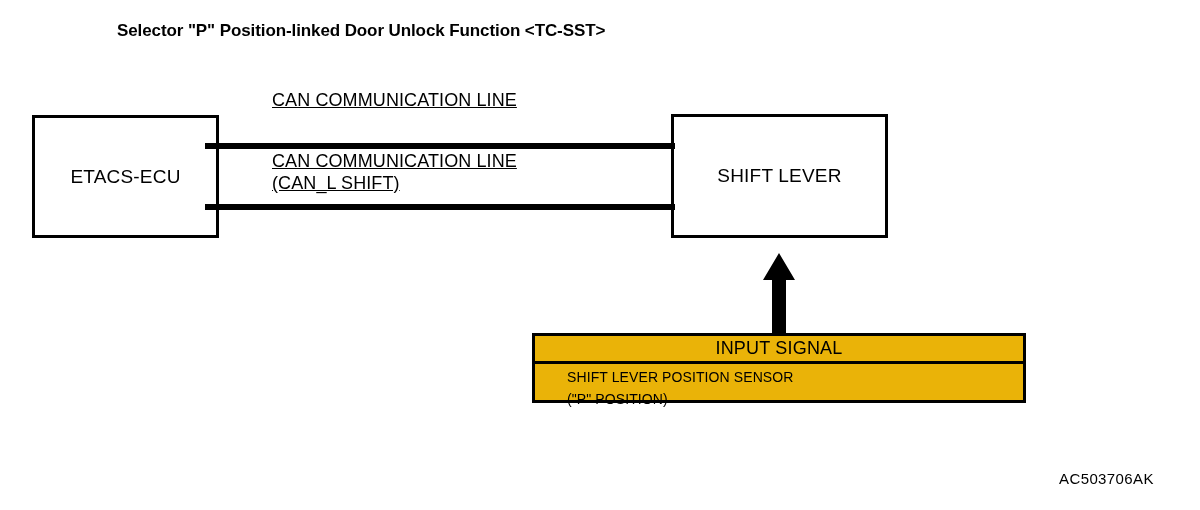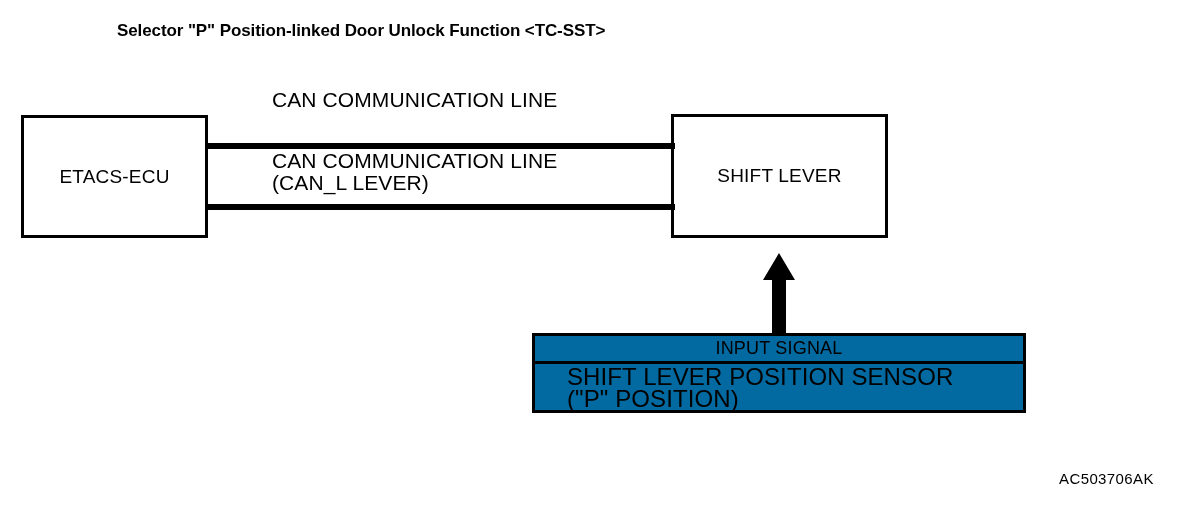--- a/index.html
+++ b/index.html
@@ -40,21 +40,21 @@
     align-items: center;
     justify-content: center;
   }
   .unit-box .unit-label {
     font-size: 19px;
     white-space: nowrap;
     letter-spacing: 0.2px;
   }
 
   #etacs-box {
-    left: 21px;
+    left: 32px;
     top: 115px;
     width: 187px;
     height: 123px;
   }
   #shift-lever-box {
     left: 671px;
     top: 114px;
     width: 217px;
     height: 124px;
     justify-content: center;
@@ -67,61 +67,62 @@
     width: 470px;
     height: 6px;
     background: #000000;
   }
   #can-h-line { top: 143px; }
   #can-l-line { top: 204px; }
 
   .can-label {
     position: absolute;
     left: 272px;
-    font-size: 21px;
+    font-size: 18px;
     line-height: 22px;
     white-space: nowrap;
     letter-spacing: 0.1px;
+    text-decoration: underline;
   }
   #can-h-label { top: 89px; }
   #can-l-label { top: 150px; }
 
   
   #input-arrow {
     position: absolute;
     left: 755px;
     top: 253px;
     width: 48px;
     height: 81px;
   }
 
   
   #input-signal-box {
     position: absolute;
     left: 532px;
     top: 333px;
     width: 494px;
-    height: 80px;
+    height: 70px;
     border: 3px solid #000000;
     box-sizing: border-box;
-    background: #0369a1;
+    background: #eab308;
   }
   #input-signal-header {
     height: 28px;
     border-bottom: 3px solid #000000;
     box-sizing: border-box;
     display: flex;
     align-items: center;
     justify-content: center;
     font-size: 18px;
     letter-spacing: 0.2px;
   }
   #input-signal-body {
     padding: 2px 0 0 32px;
-    font-size: 24px;
+    font-size: 14px;
     line-height: 22px;
   }
   #input-signal-body .sensor-line {
     white-space: nowrap;
     letter-spacing: 0.1px;
   }
 
   
   #reference-code {
     position: absolute;
@@ -149,21 +150,21 @@
   </div>
 
   <div class="can-line" id="can-h-line"></div>
   <div class="can-label" id="can-h-label">
     <div>CAN COMMUNICATION LINE</div>
   </div>
 
   <div class="can-line" id="can-l-line"></div>
   <div class="can-label" id="can-l-label">
     <div>CAN COMMUNICATION LINE</div>
-    <div>(CAN_L LEVER)</div>
+    <div>(CAN_L SHIFT)</div>
   </div>
 
   <svg id="input-arrow" viewBox="0 0 48 81">
     <polygon points="24,0 40,27 31,27 31,81 17,81 17,27 8,27" fill="#000000"></polygon>
   </svg>
 
   <div id="input-signal-box">
     <div id="input-signal-header">INPUT SIGNAL</div>
     <div id="input-signal-body">
       <div class="sensor-line">SHIFT LEVER POSITION SENSOR</div>

